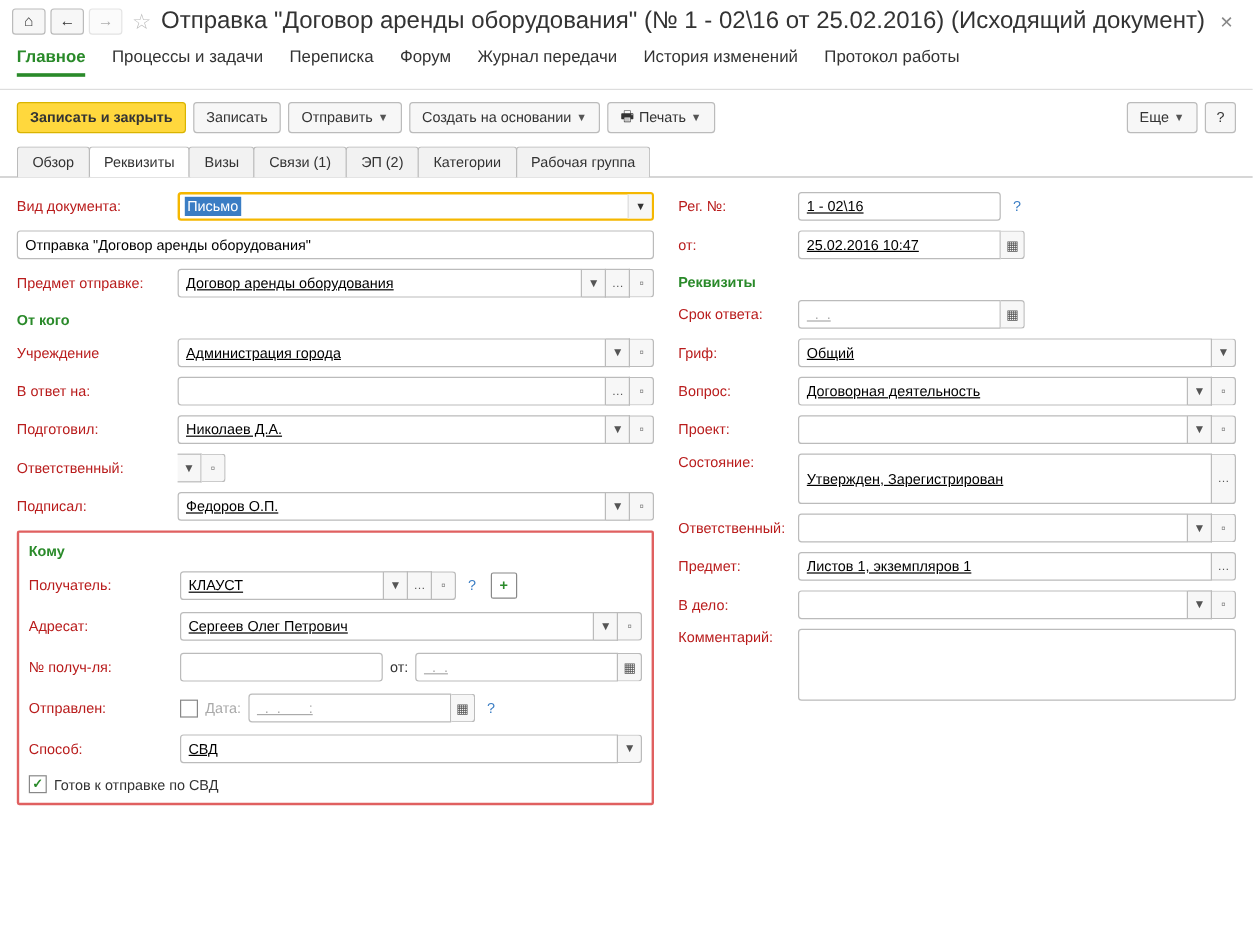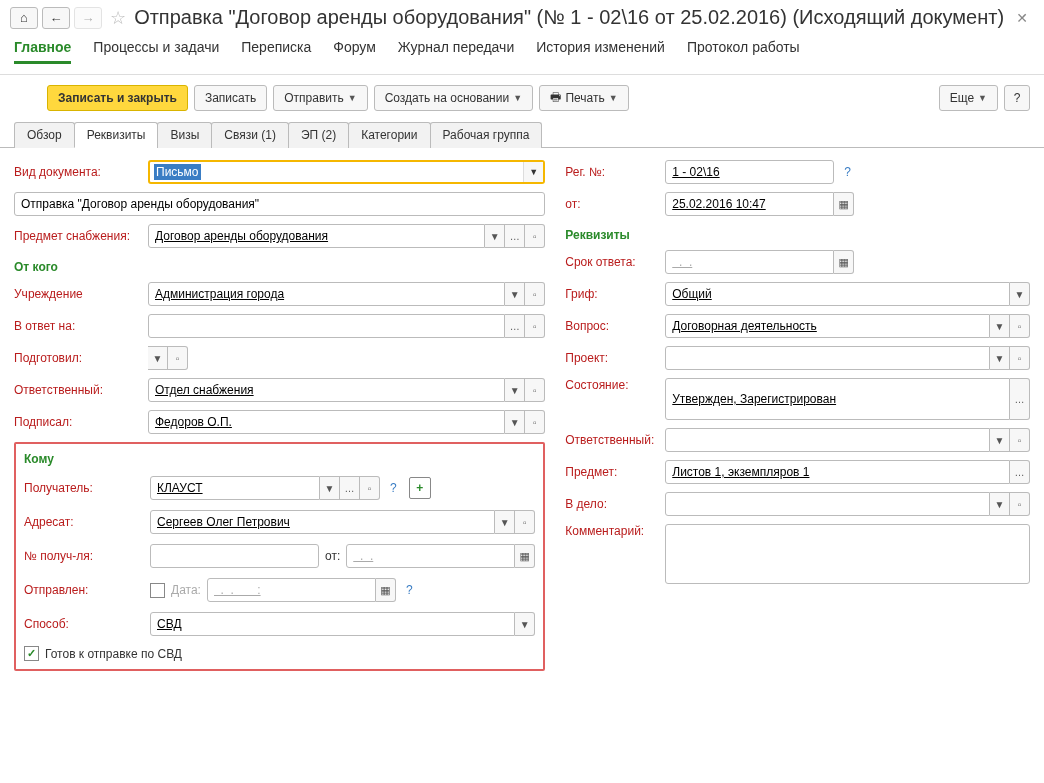--- a/index.html
+++ b/index.html
@@ -5,21 +5,21 @@
 * { box-sizing: border-box; margin: 0; padding: 0; }
 body { font-family: Arial, sans-serif; font-size: 12px; color: #333; background: #fff; width: 1044px; }
 .toolbar { display: flex; align-items: center; gap: 4px; padding: 6px 10px; }
 .tbtn { border: 1px solid #bbb; background: #f7f7f7; border-radius: 3px; width: 28px; height: 22px; display: inline-flex; align-items: center; justify-content: center; cursor: pointer; font-size: 13px; }
 .star { color: #bbb; font-size: 18px; margin: 0 4px; }
 .title { font-size: 20px; color: #333; white-space: nowrap; }
 .close-x { margin-left: auto; color: #888; font-size: 14px; cursor: pointer; padding: 0 6px; }
 .maintabs { display: flex; gap: 22px; padding: 4px 14px 10px 14px; border-bottom: 1px solid #ddd; }
 .mtab { font-size: 14px; color: #333; cursor: pointer; padding-bottom: 6px; }
 .mtab.active { color: #2a8a2a; border-bottom: 3px solid #2a8a2a; font-weight: bold; text-align: center; }
-.cmdbar { display: flex; align-items: center; gap: 6px; padding: 10px 14px; margin-left: 33px; }
+.cmdbar { display: flex; align-items: center; gap: 6px; padding: 10px 14px; }
 .btn { border: 1px solid #bbb; background: #f7f7f7; border-radius: 3px; padding: 3px 10px; height: 26px; display: inline-flex; align-items: center; gap: 4px; cursor: pointer; font-size: 12px; }
 .btn.yellow { background: #ffd83d; border-color: #d9b400; font-weight: bold; }
 .arrow-down { font-size: 9px; color: #555; }
 .spacer { flex: 1; }
 .subtabs { display: flex; padding: 0 14px; border-bottom: 1px solid #bbb; }
 .stab { border: 1px solid #bbb; border-bottom: none; background: #f2f2f2; padding: 5px 12px; font-size: 12px; cursor: pointer; margin-right: -1px; border-radius: 3px 3px 0 0; position: relative; top: 1px; }
 .stab.active { background: #fff; border-bottom: 1px solid #fff; }
 .form-area { display: flex; gap: 20px; padding: 12px 14px; }
 .col { flex: 1; display: flex; flex-direction: column; gap: 8px; }
 .row { display: flex; align-items: center; gap: 6px; }
@@ -106,21 +106,21 @@
     <div class="row">
       <span class="lbl">Вид документа:</span>
       <div class="doc-type-wrap">
         <div style="flex:1;padding:3px 4px"><span class="seltext">Письмо</span></div>
         <span class="ddbtn">▼</span>
       </div>
     </div>
     <input class="title-input" value="Отправка &quot;Договор аренды оборудования&quot;" style="">
 
     <div class="row">
-      <span class="lbl">Предмет снабжения:</span>
+      <span class="lbl">Предмет отправке:</span>
       <div class="ig">
         <input value="Договор аренды оборудования" style="">
         <span class="igbtn">▼</span>
         <span class="igbtn">…</span>
         <span class="igbtn">▫</span>
       </div>
     </div>
 
     <div class="section-title">От кого</div>
 
@@ -136,28 +136,28 @@
       <span class="lbl">В ответ на:</span>
       <div class="ig">
           <input value="" style="">
           <span class="igbtn">…</span>
           <span class="igbtn">▫</span>
         </div>
     </div>
     <div class="row">
       <span class="lbl">Подготовил:</span>
       <div class="ig">
+          <input value="Николаев Д.А." style="">
           <span class="igbtn">▼</span>
           <span class="igbtn">▫</span>
         </div>
     </div>
     <div class="row">
       <span class="lbl">Ответственный:</span>
       <div class="ig">
-          <input value="Отдел снабжения" style="">
           <span class="igbtn">▼</span>
           <span class="igbtn">▫</span>
         </div>
     </div>
     <div class="row">
       <span class="lbl">Подписал:</span>
       <div class="ig">
           <input value="Федоров О.П." style="">
           <span class="igbtn">▼</span>
           <span class="igbtn">▫</span>

